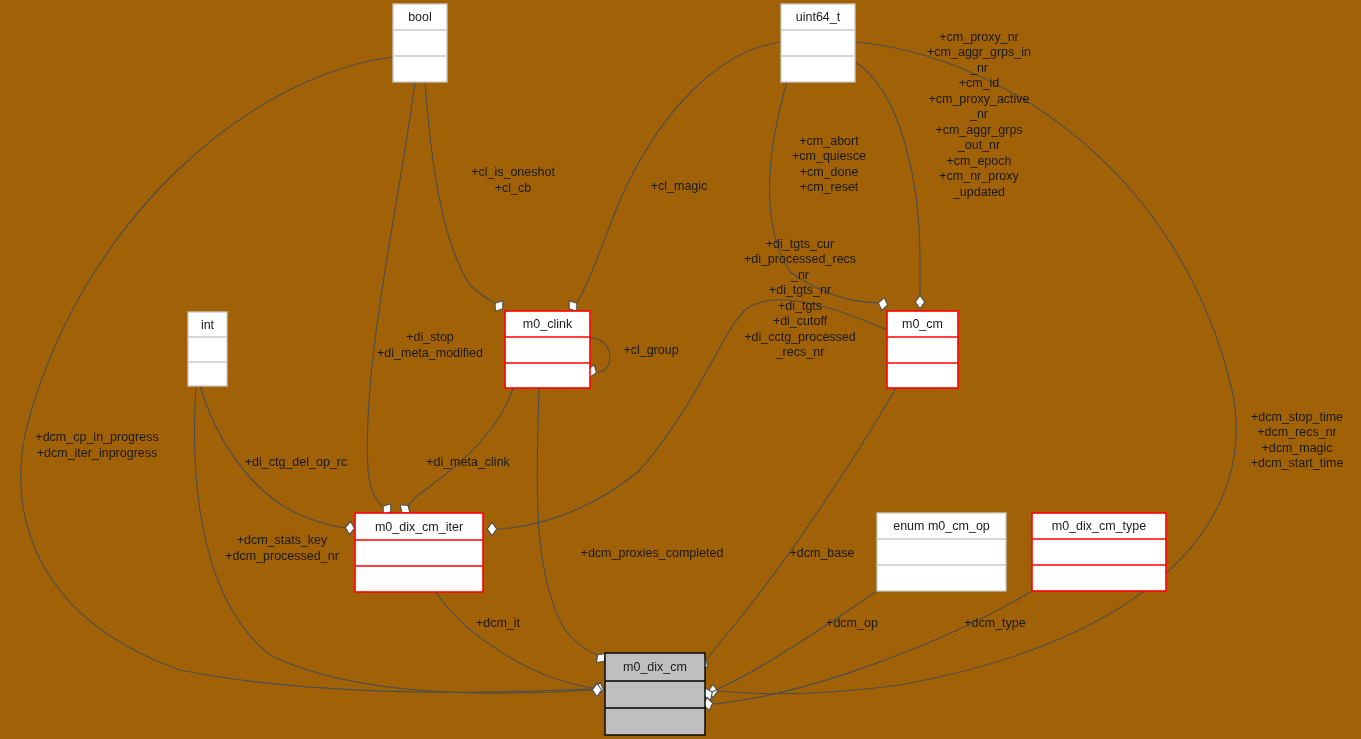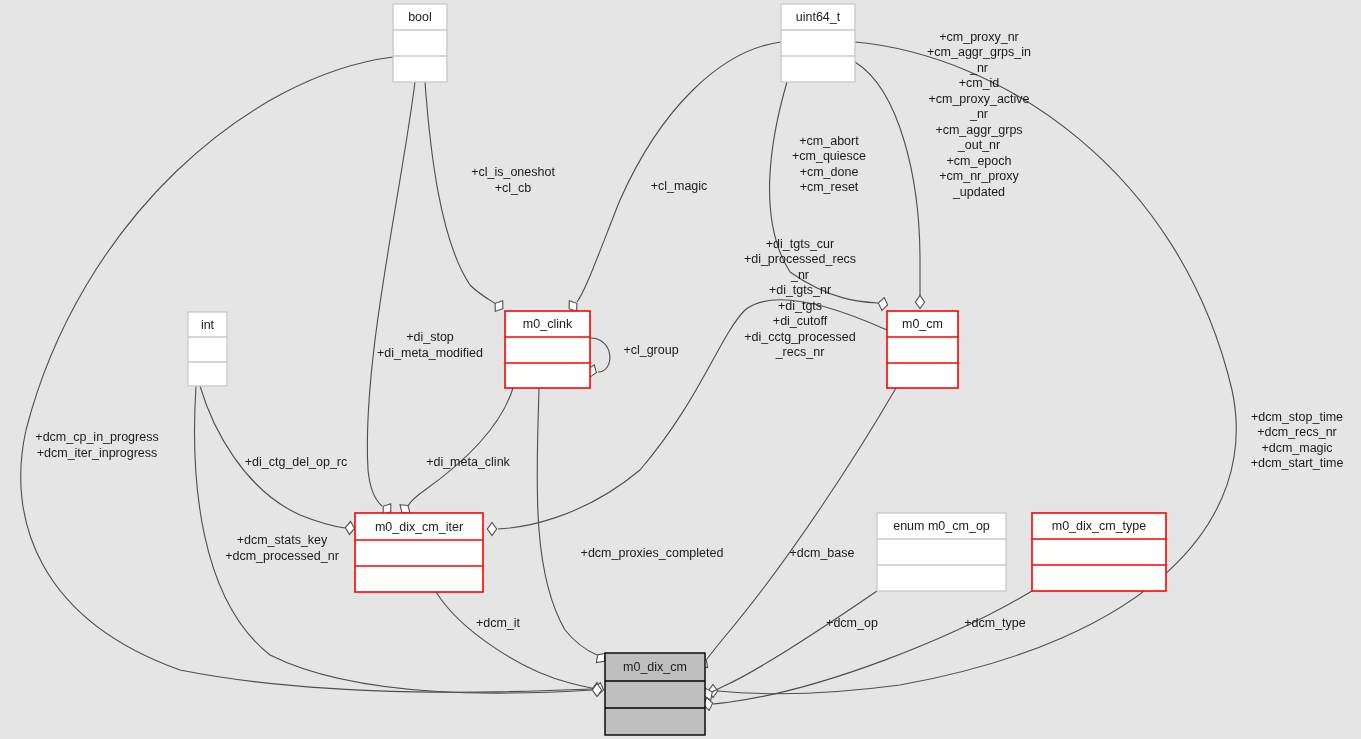--- a/index.html
+++ b/index.html
@@ -7,21 +7,21 @@
     padding: 0;
     background: #ffffff;
   }
   body {
     font-family: "Liberation Sans", sans-serif;
   }
   #diagram-root {
     position: relative;
     width: 1361px;
     height: 739px;
-    background: #e5e5e5;
+    background: #a16207;
     overflow: hidden;
   }
   svg#uml-svg {
     position: absolute;
     top: 0;
     left: 0;
     width: 1361px;
     height: 739px;
   }
   .edge-path {

